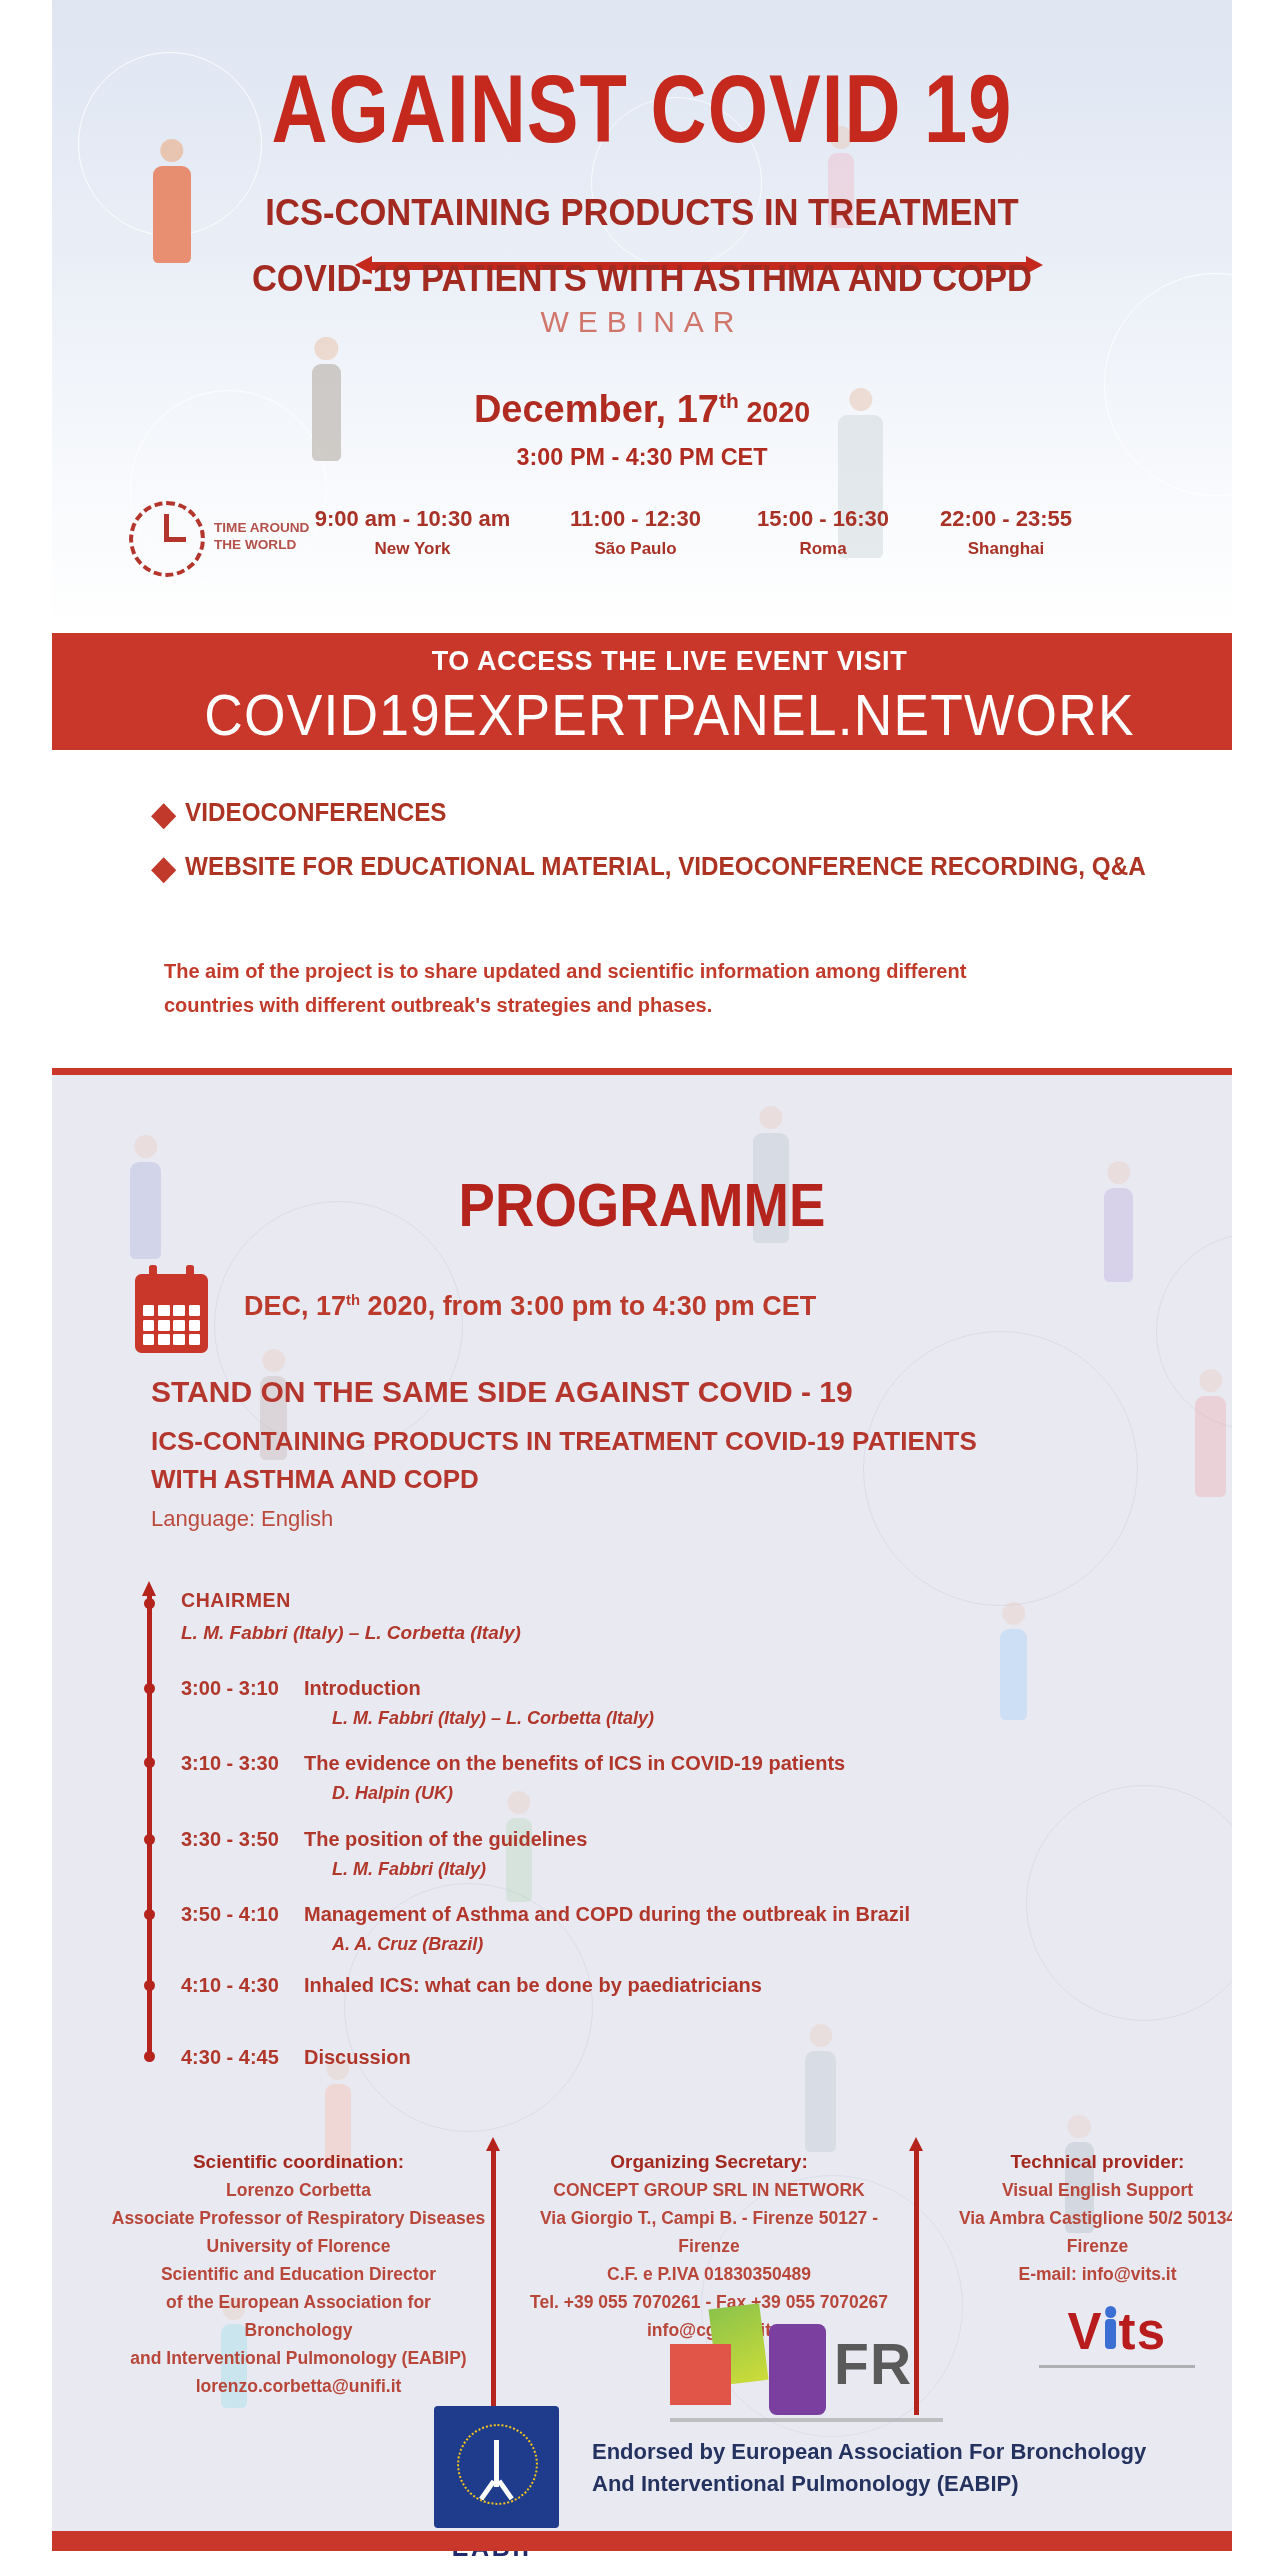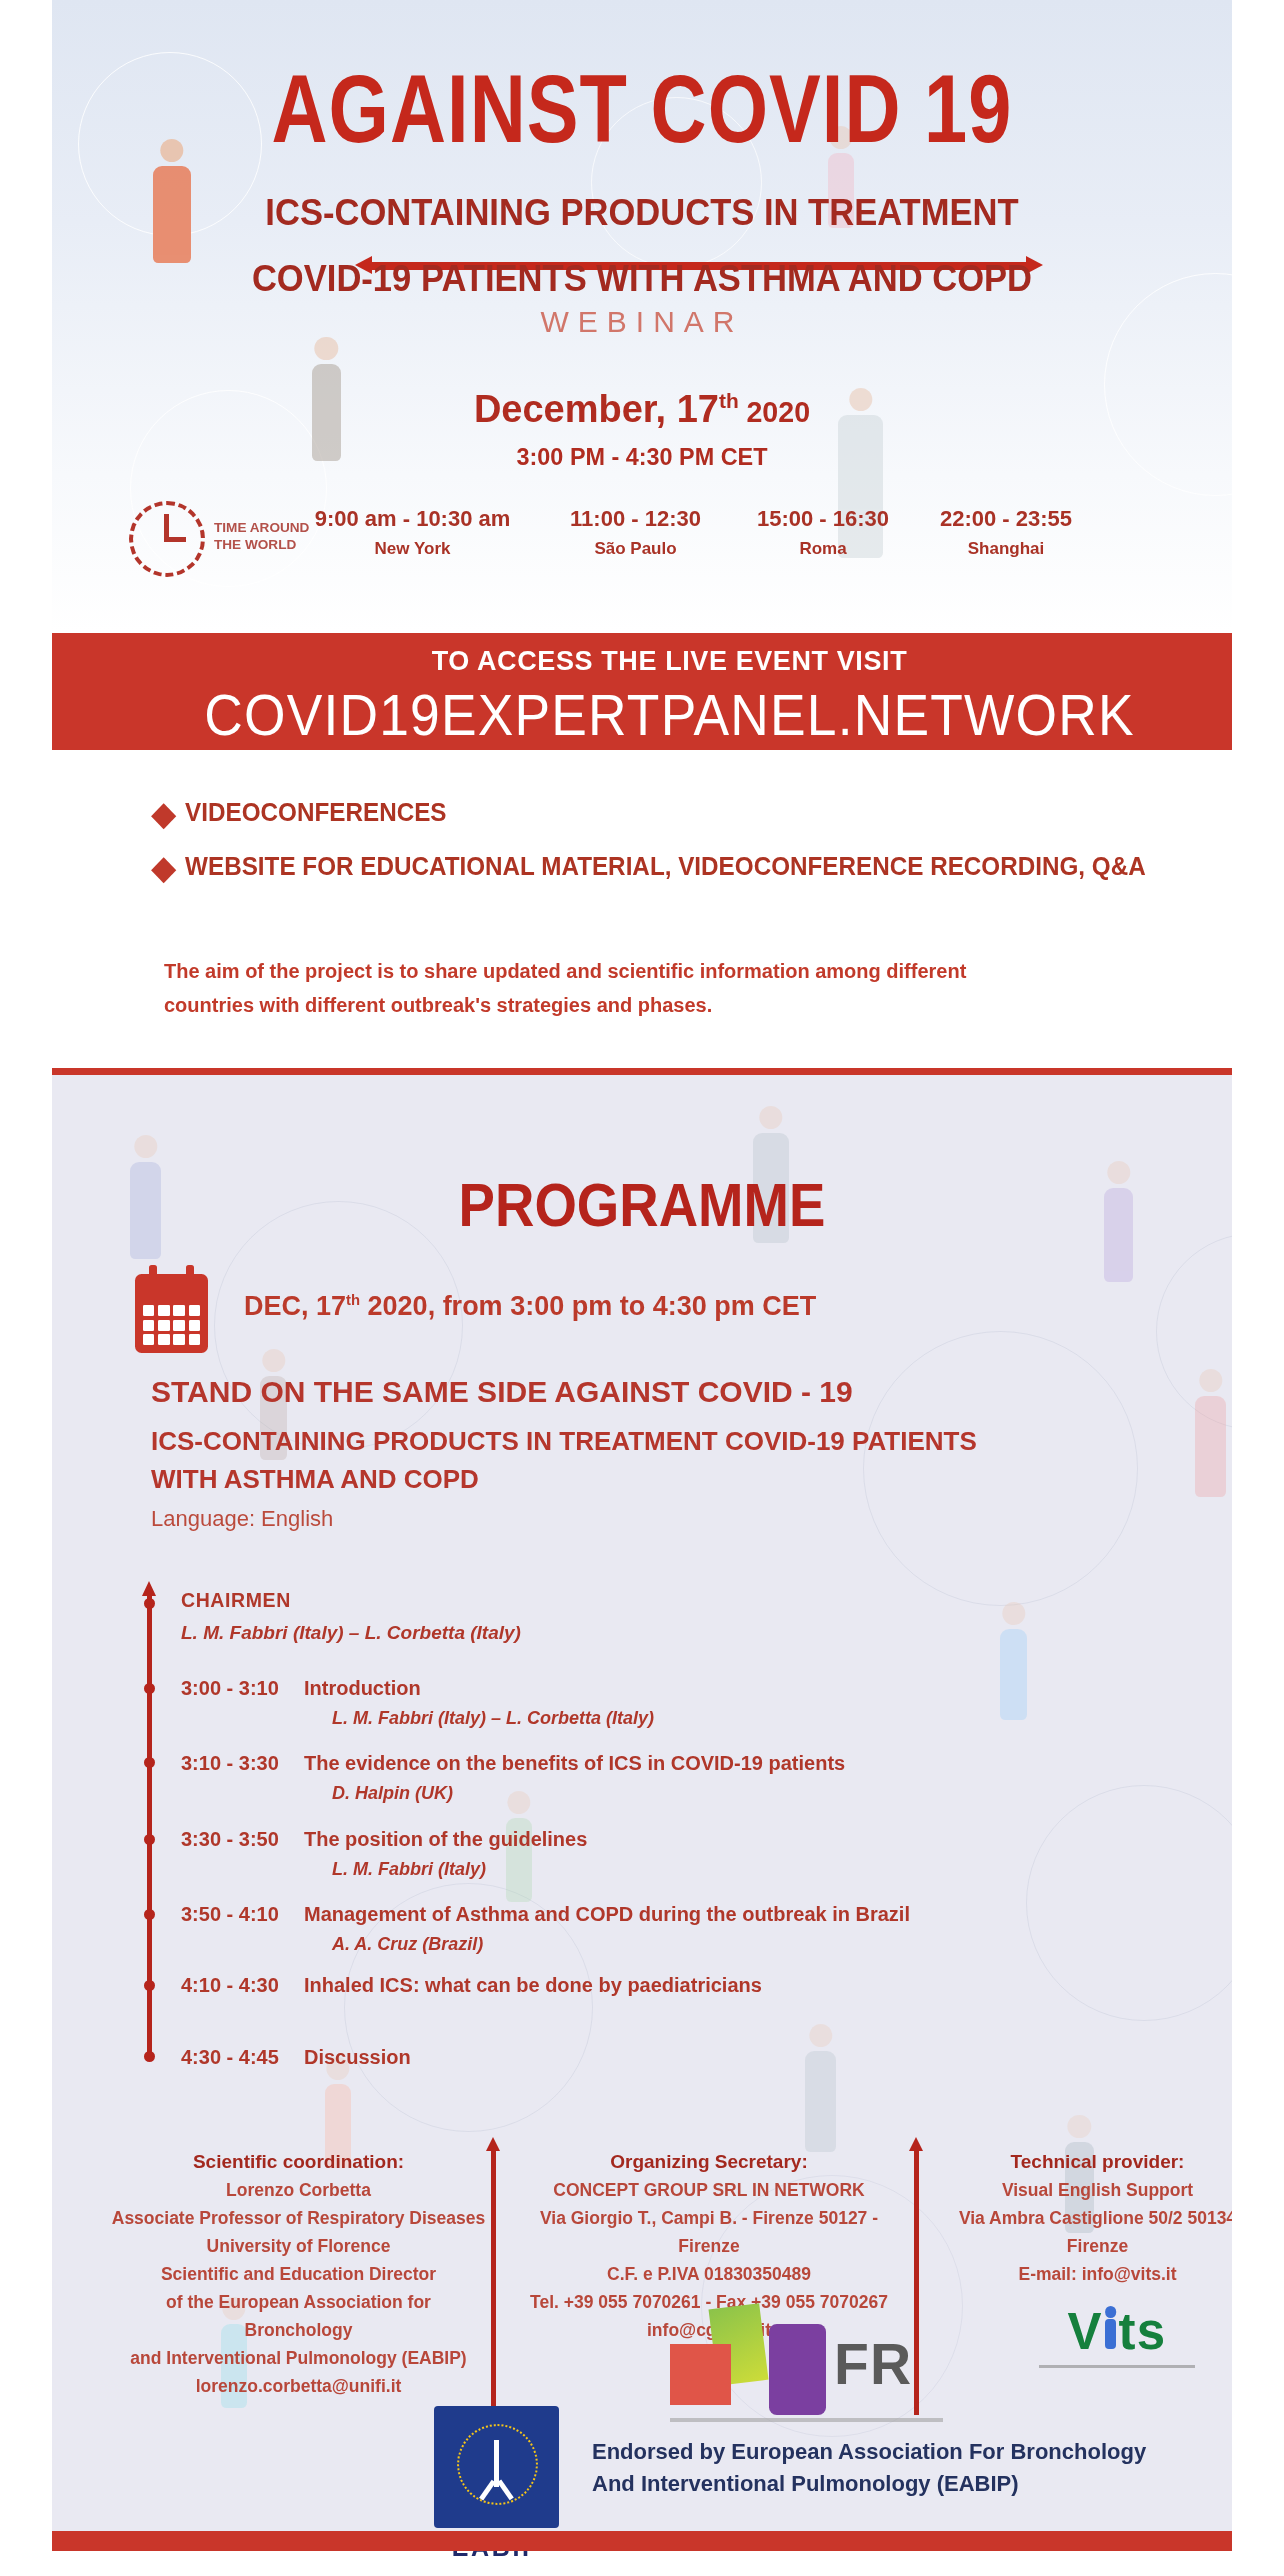--- a/index.html
+++ b/index.html
@@ -97,21 +97,21 @@
                 border-right:7.1px solid transparent;border-bottom:14.3px solid #b5241c;}
 
   .dfr{position:absolute;left:618px;top:2306px;width:279px;height:97px;}
   .dfr .g{position:absolute;left:43px;top:0;width:51px;height:77px;background:linear-gradient(160deg,#8bc34a,#cddc39);transform:rotate(-7deg);}
   .dfr .r{position:absolute;left:0;top:38px;width:61px;height:61px;background:#e05548;}
   .dfr .p{position:absolute;left:99px;top:18px;width:57px;height:91px;background:#7b3fa0;border-radius:7.8px;}
   .dfr .fr{position:absolute;left:164px;top:25px;font-size:57px;font-weight:800;color:#5a5a5a;letter-spacing:1.3px;}
   .dfr .cap{position:absolute;left:0;top:112px;width:273px;height:3.9px;background:#9a9a9a;opacity:.55;}
 
   .vits{position:absolute;left:974px;top:2306px;width:182px;text-align:center;}
-  .vits .word{font-size:51px;font-weight:800;color:#15803d;letter-spacing:1.3px;line-height:52px;}
+  .vits .word{font-size:51px;font-weight:800;color:#b91c1c;letter-spacing:1.3px;line-height:52px;}
   .vits .mini{display:inline-block;width:10.4px;height:30px;background:#3b6fd4;border-radius:3.9px;position:relative;margin:0 2.6px;}
   .vits .mini::before{content:"";position:absolute;top:-13px;left:50%;transform:translateX(-50%);
                       width:11.7px;height:11.7px;border-radius:50%;background:#3b6fd4;}
   .vits .cap{margin:6.5px auto 0;width:156px;height:3.2px;background:#8a8a8a;opacity:.6;}
 
   .eabip{position:absolute;left:382px;top:2406px;width:125px;text-align:center;}
   .eabip .sq{position:relative;width:125px;height:122px;background:#1f3b8c;border-radius:3.9px;}
   .eabip .stars{position:absolute;left:23.4px;top:18px;width:77px;height:77px;border:2.6px dotted #f5c518;border-radius:50%;}
   .eabip .tree{position:absolute;left:60px;top:34px;width:4.5px;height:47px;background:#ffffff;}
   .eabip .tree::before,.eabip .tree::after{content:"";position:absolute;top:39px;width:4.5px;height:22px;background:#ffffff;}

